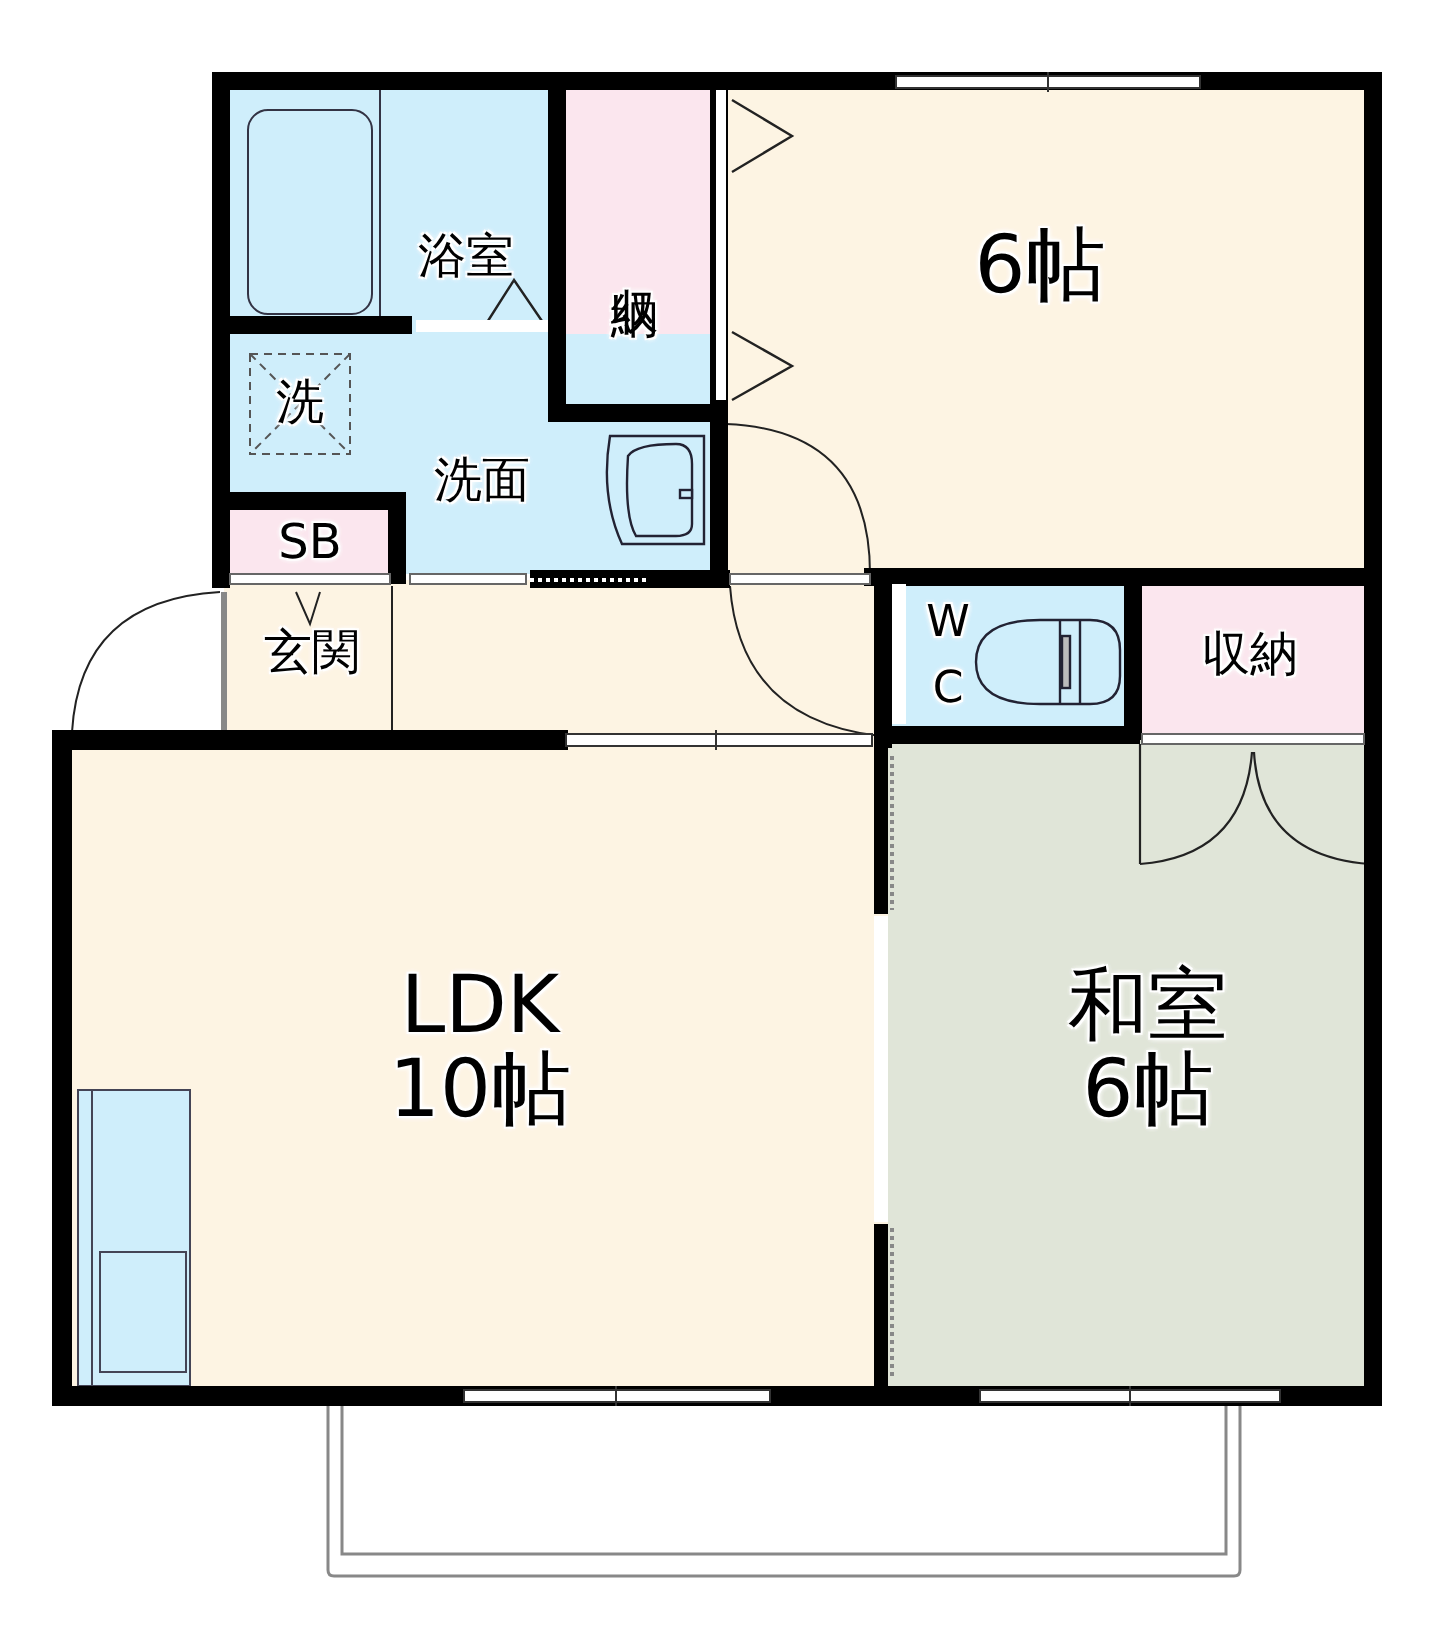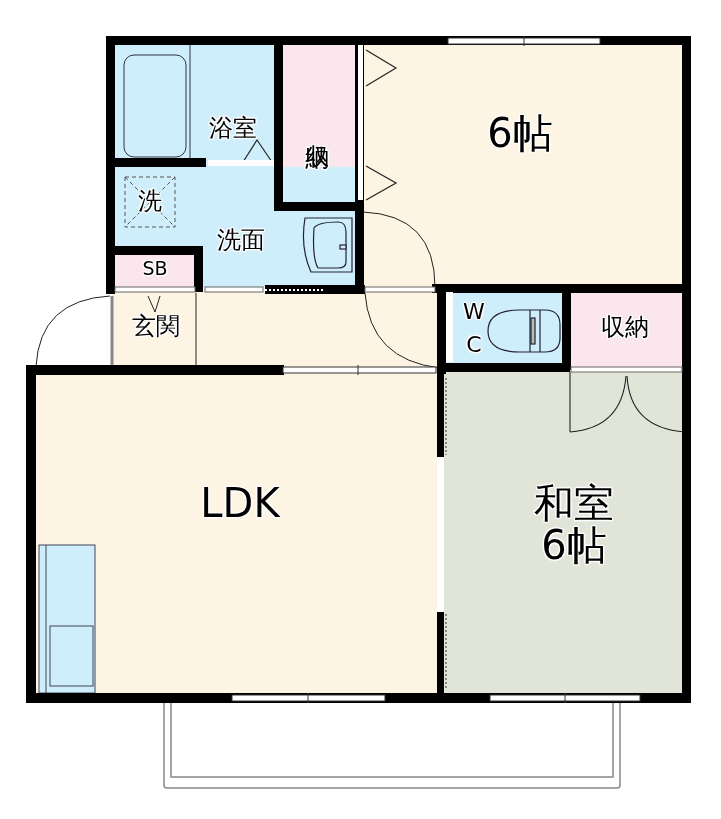--- a/index.html
+++ b/index.html
@@ -2,21 +2,21 @@
 <html><head>
 <meta charset="utf-8">
 <style>
   html,body{margin:0;padding:0;background:#ffffff;}
   body{width:721px;height:819px;position:relative;overflow:hidden;font-family:"DejaVu Sans","Liberation Sans",sans-serif;}
   .room{position:absolute;}
   .lbl{position:absolute;text-align:center;color:#000;line-height:1.05;
        text-shadow:0 0 3px #fff,0 0 3px #fff,0 0 3px #fff,1px 1px 0 #fff,-1px -1px 0 #fff,1px -1px 0 #fff,-1px 1px 0 #fff;}
   .big{font-size:40px;}
   .mid{font-size:24px;}
-  .sm{font-size:19px;}
+  .sm{font-size:24px;}
   .vert{writing-mode:vertical-rl;letter-spacing:2px;}
   svg{position:absolute;left:0;top:0;}
 </style>
 </head>
 <body>
 
 <div class="room" style="left:355px;top:42px;width:330px;height:248px;background:#fdf4e3;"></div>
 <div class="room" style="left:282px;top:42px;width:76px;height:160px;background:#fbe6ee;"></div>
 <div class="room" style="left:112px;top:42px;width:170px;height:125px;background:#cfeefb;"></div>
 <div class="room" style="left:112px;top:167px;width:246px;height:120px;background:#cfeefb;"></div>
@@ -154,20 +154,21 @@
   <line x1="446" y1="378" x2="446" y2="455" stroke="#888" stroke-width="2" stroke-dasharray="2,2"></line>
   <line x1="446" y1="614" x2="446" y2="690" stroke="#888" stroke-width="2" stroke-dasharray="2,2"></line>
 </svg>
 
 <div class="lbl big" style="left:440px;top:112px;width:160px;">
   <div>6帖</div>
 </div>
 
 <div class="lbl big" style="left:150px;top:482px;width:180px;">
   <div>LDK</div>
+  <div>10帖</div>
 </div>
 
 <div class="lbl big" style="left:494px;top:482px;width:160px;">
   <div>和室</div>
   <div>6帖</div>
 </div>
 
 <div class="lbl mid" style="left:193px;top:92px;width:80px;margin-top:24px;">浴室</div>
 <div class="lbl mid" style="left:196px;top:228px;width:90px;">洗面</div>
 <div class="lbl mid" style="left:128px;top:189px;width:44px;">洗</div>

